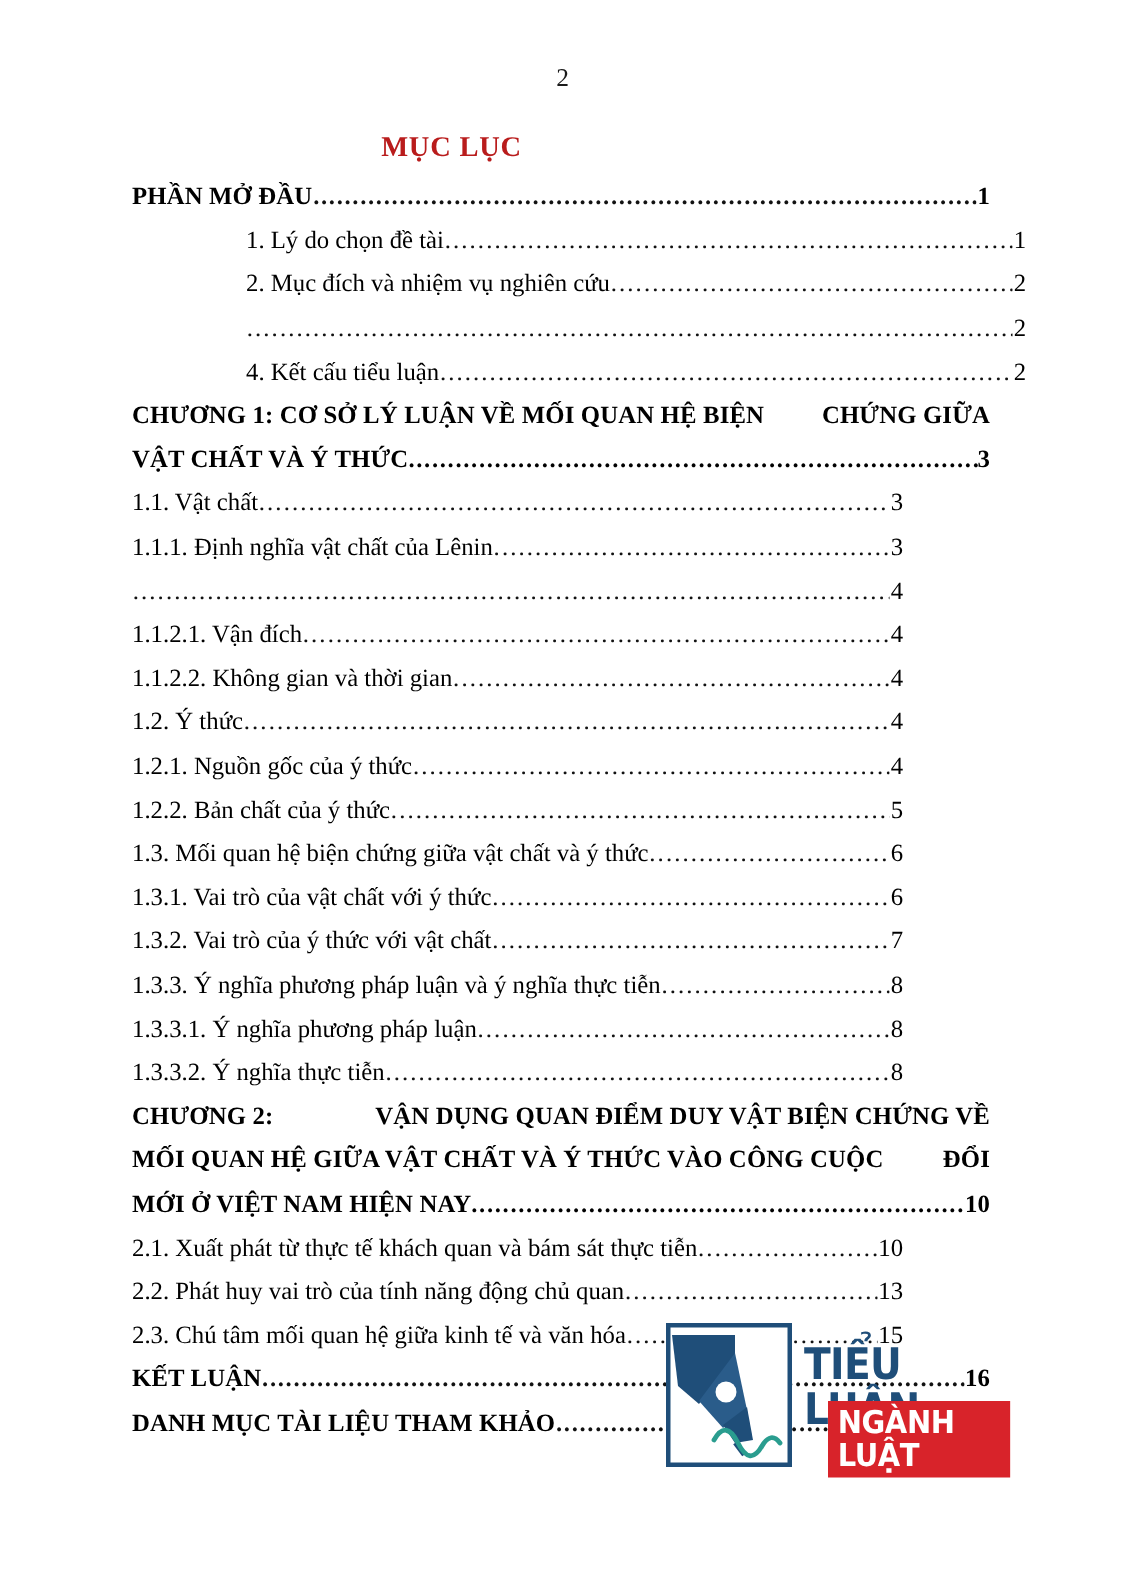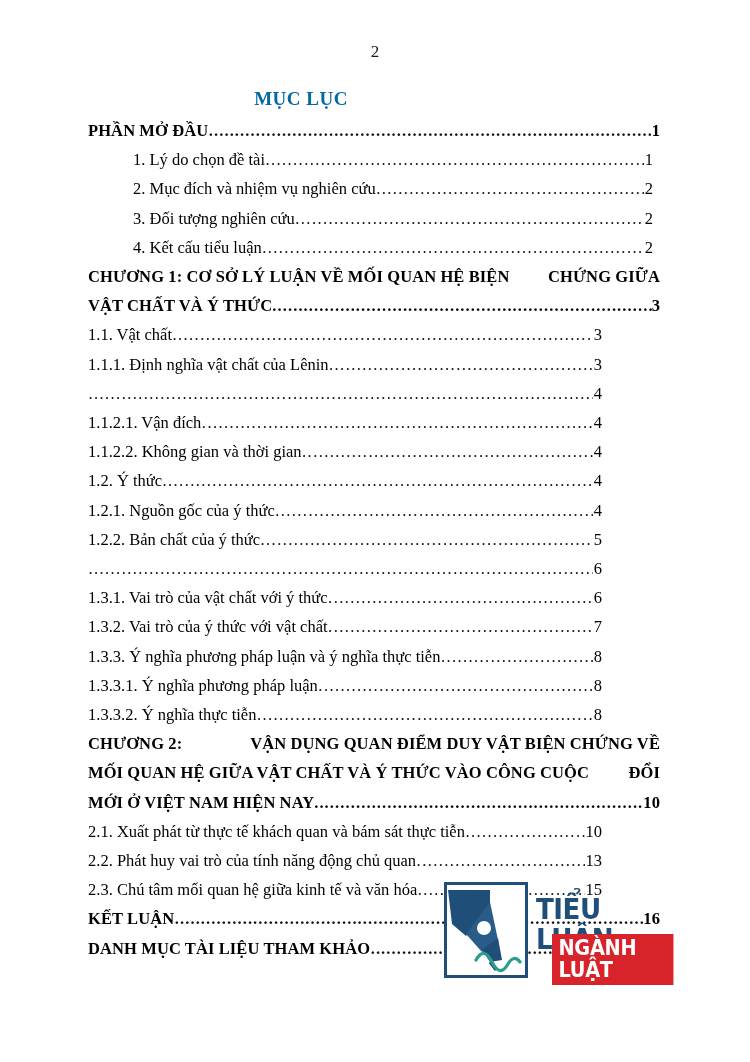--- a/index.html
+++ b/index.html
@@ -38,21 +38,21 @@
   
   .toc-title {
     position: absolute;
     top: 88px;
     left: 0;
     width: 602px;
     text-align: center;
     font-size: 19px;
     font-weight: bold;
     letter-spacing: 0.5px;
-    color: #0369a1;
+    color: #b91c1c;
   }
 
   
   .toc {
     position: absolute;
     top: 116px;
     left: 88px;
     width: 572px;
   }
 
@@ -84,21 +84,21 @@
 
   
   .lvl-major {
     font-weight: bold;
     letter-spacing: 0.1px;
   }
   .lvl-major .leader { letter-spacing: 1.1px; font-weight: bold; }
 
   
   .lvl-num {
-    margin-left: 45px;
+    margin-left: 76px;
     width: calc(100% - 52px);
   }
 
   
   .lvl-sub {
     width: calc(100% - 58px);
   }
 
   
   .chapter-head {
@@ -209,21 +209,20 @@
         <span class="label">1. Lý do chọn đề tài</span>
         <span class="leader">............................................................................................................................................</span>
         <span class="pageno">1</span>
       </div>
       <div class="toc-entry lvl-num">
         <span class="label">2. Mục đích và nhiệm vụ nghiên cứu</span>
         <span class="leader">............................................................................................................................................</span>
         <span class="pageno">2</span>
       </div>
       <div class="toc-entry lvl-num">
-        <span class="label">3. Đối tượng nghiên cứu</span>
         <span class="leader">............................................................................................................................................</span>
         <span class="pageno">2</span>
       </div>
       <div class="toc-entry lvl-num">
         <span class="label">4. Kết cấu tiểu luận</span>
         <span class="leader">............................................................................................................................................</span>
         <span class="pageno">2</span>
       </div>
       <div class="chapter-head">
         <div class="cline justify">
@@ -269,20 +268,21 @@
         <span class="label">1.2.1. Nguồn gốc của ý thức</span>
         <span class="leader">............................................................................................................................................</span>
         <span class="pageno">4</span>
       </div>
       <div class="toc-entry lvl-sub">
         <span class="label">1.2.2. Bản chất của ý thức</span>
         <span class="leader">............................................................................................................................................</span>
         <span class="pageno">5</span>
       </div>
       <div class="toc-entry lvl-sub">
+        <span class="label">1.3. Mối quan hệ biện chứng giữa vật chất và ý thức</span>
         <span class="leader">............................................................................................................................................</span>
         <span class="pageno">6</span>
       </div>
       <div class="toc-entry lvl-sub">
         <span class="label">1.3.1. Vai trò của vật chất với ý thức</span>
         <span class="leader">............................................................................................................................................</span>
         <span class="pageno">6</span>
       </div>
       <div class="toc-entry lvl-sub">
         <span class="label">1.3.2. Vai trò của ý thức với vật chất</span>

